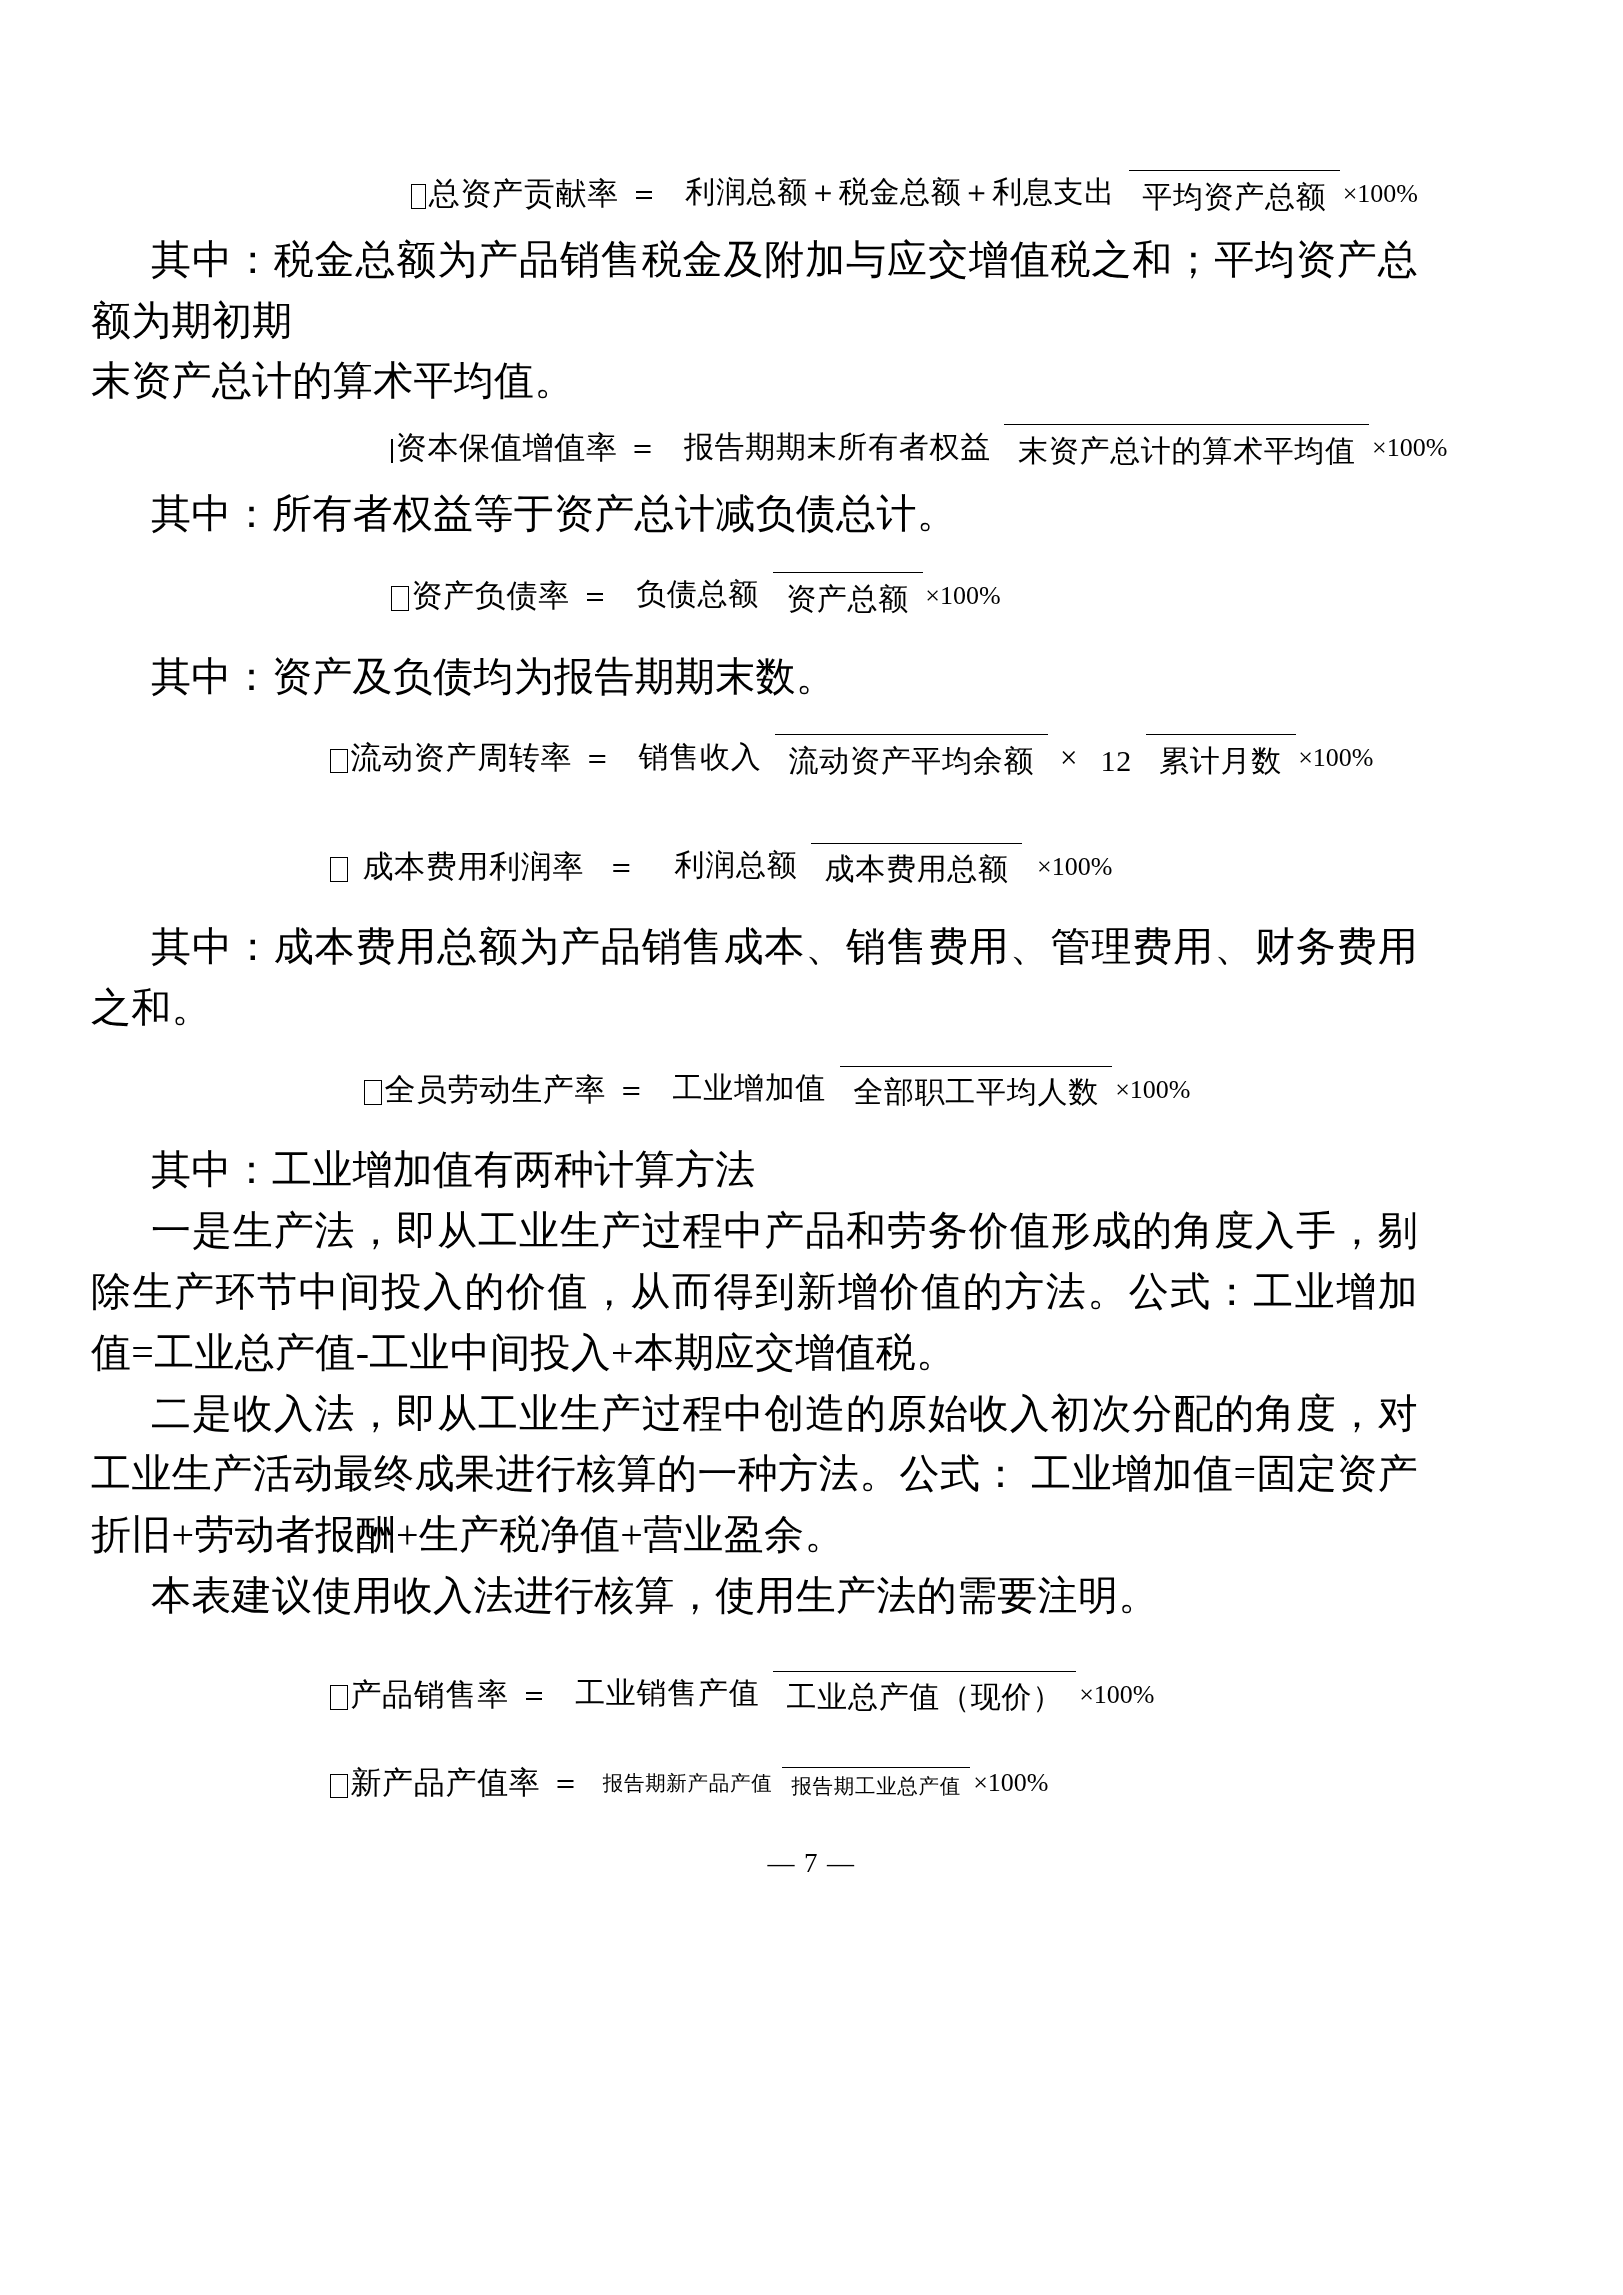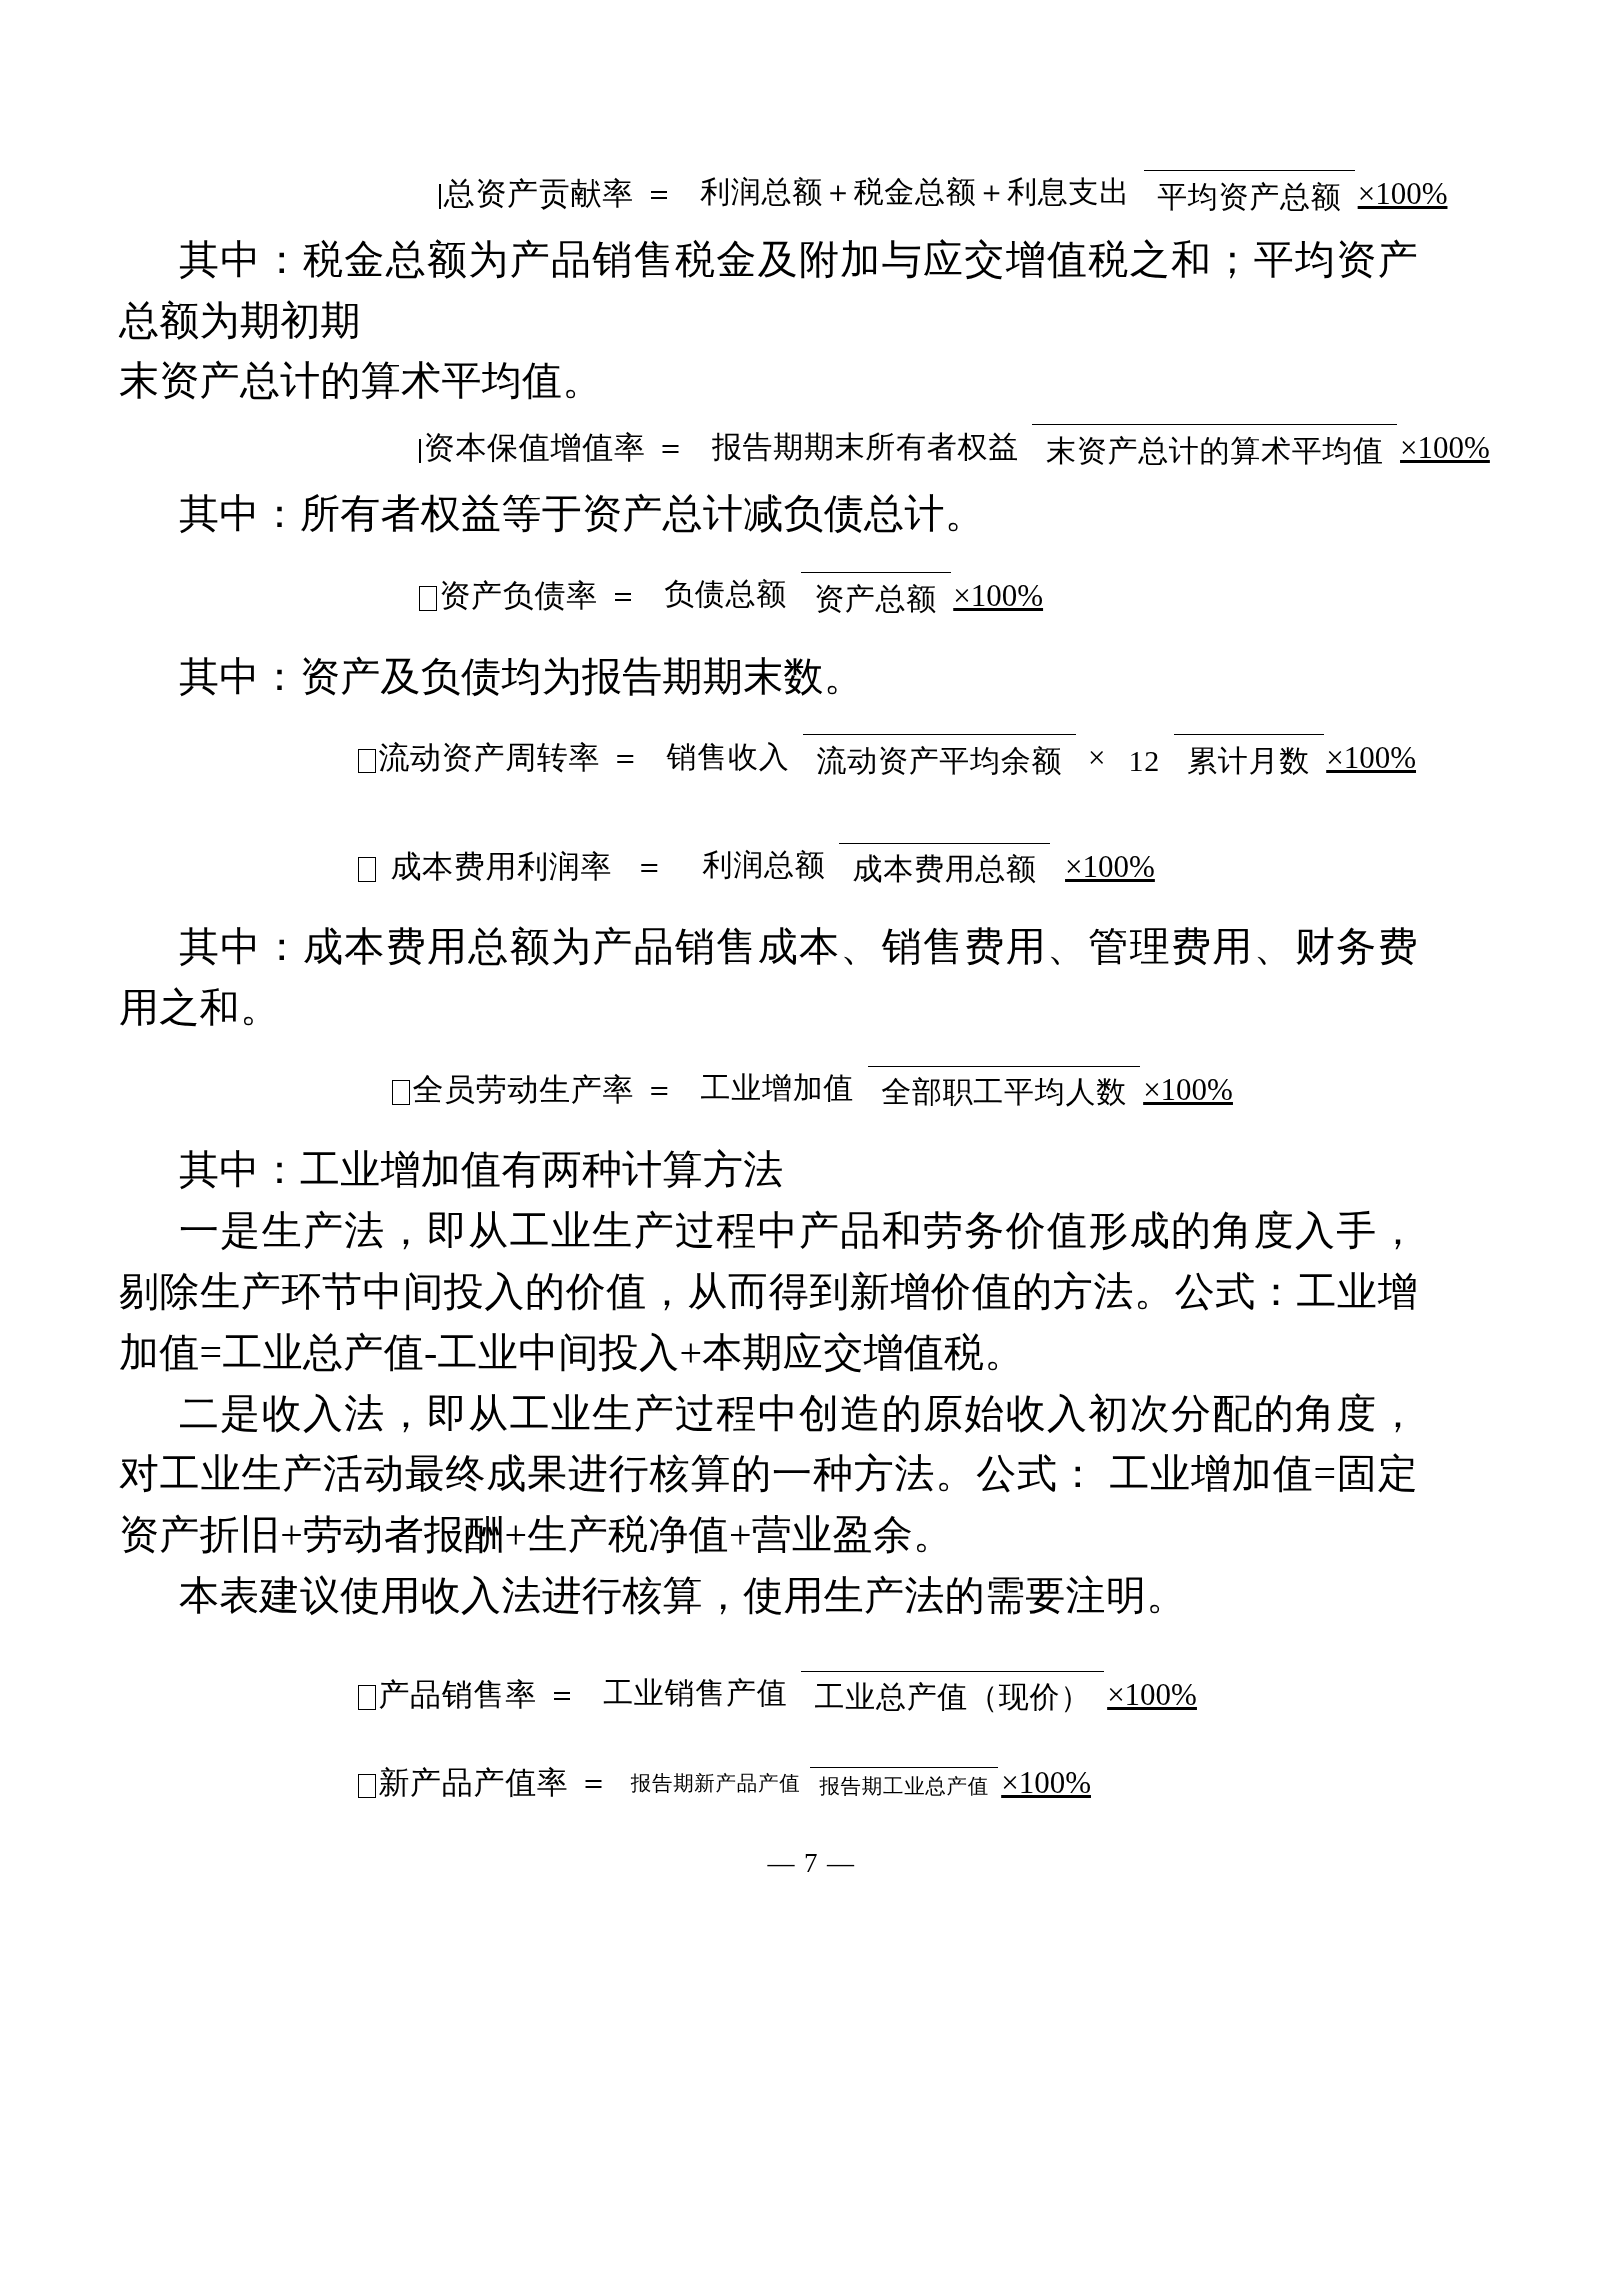--- a/index.html
+++ b/index.html
@@ -13,21 +13,21 @@
     font-family: "Liberation Serif", serif;
     color: #000000;
     position: relative;
     overflow: hidden;
   }
   .page {
     position: relative;
     width: 1623px;
     height: 1961px;
     box-sizing: border-box;
-    padding: 170px 205px 0 119px;
+    padding: 170px 205px 0 91px;
   }
   
   .formula {
     display: flex;
     align-items: center;
     font-family: "Liberation Serif", serif;
     white-space: nowrap;
   }
   .formula .lead {
     font-size: 31px;
@@ -35,22 +35,21 @@
   }
   .formula .eq {
     font-size: 31px;
     margin: 0 9.5px;
   }
   .formula .times {
     font-size: 31px;
     margin: 0 6.8px 0 9.5px;
   }
   .formula .pct {
-    font-size: 31px;
-    text-decoration: underline;
+    font-size: 26px;
   }
   .frac {
     display: inline-flex;
     flex-direction: row;
     align-items: flex-end;
     vertical-align: middle;
     margin: 0 2.7px;
   }
   .frac .num {
     font-size: 30px;

